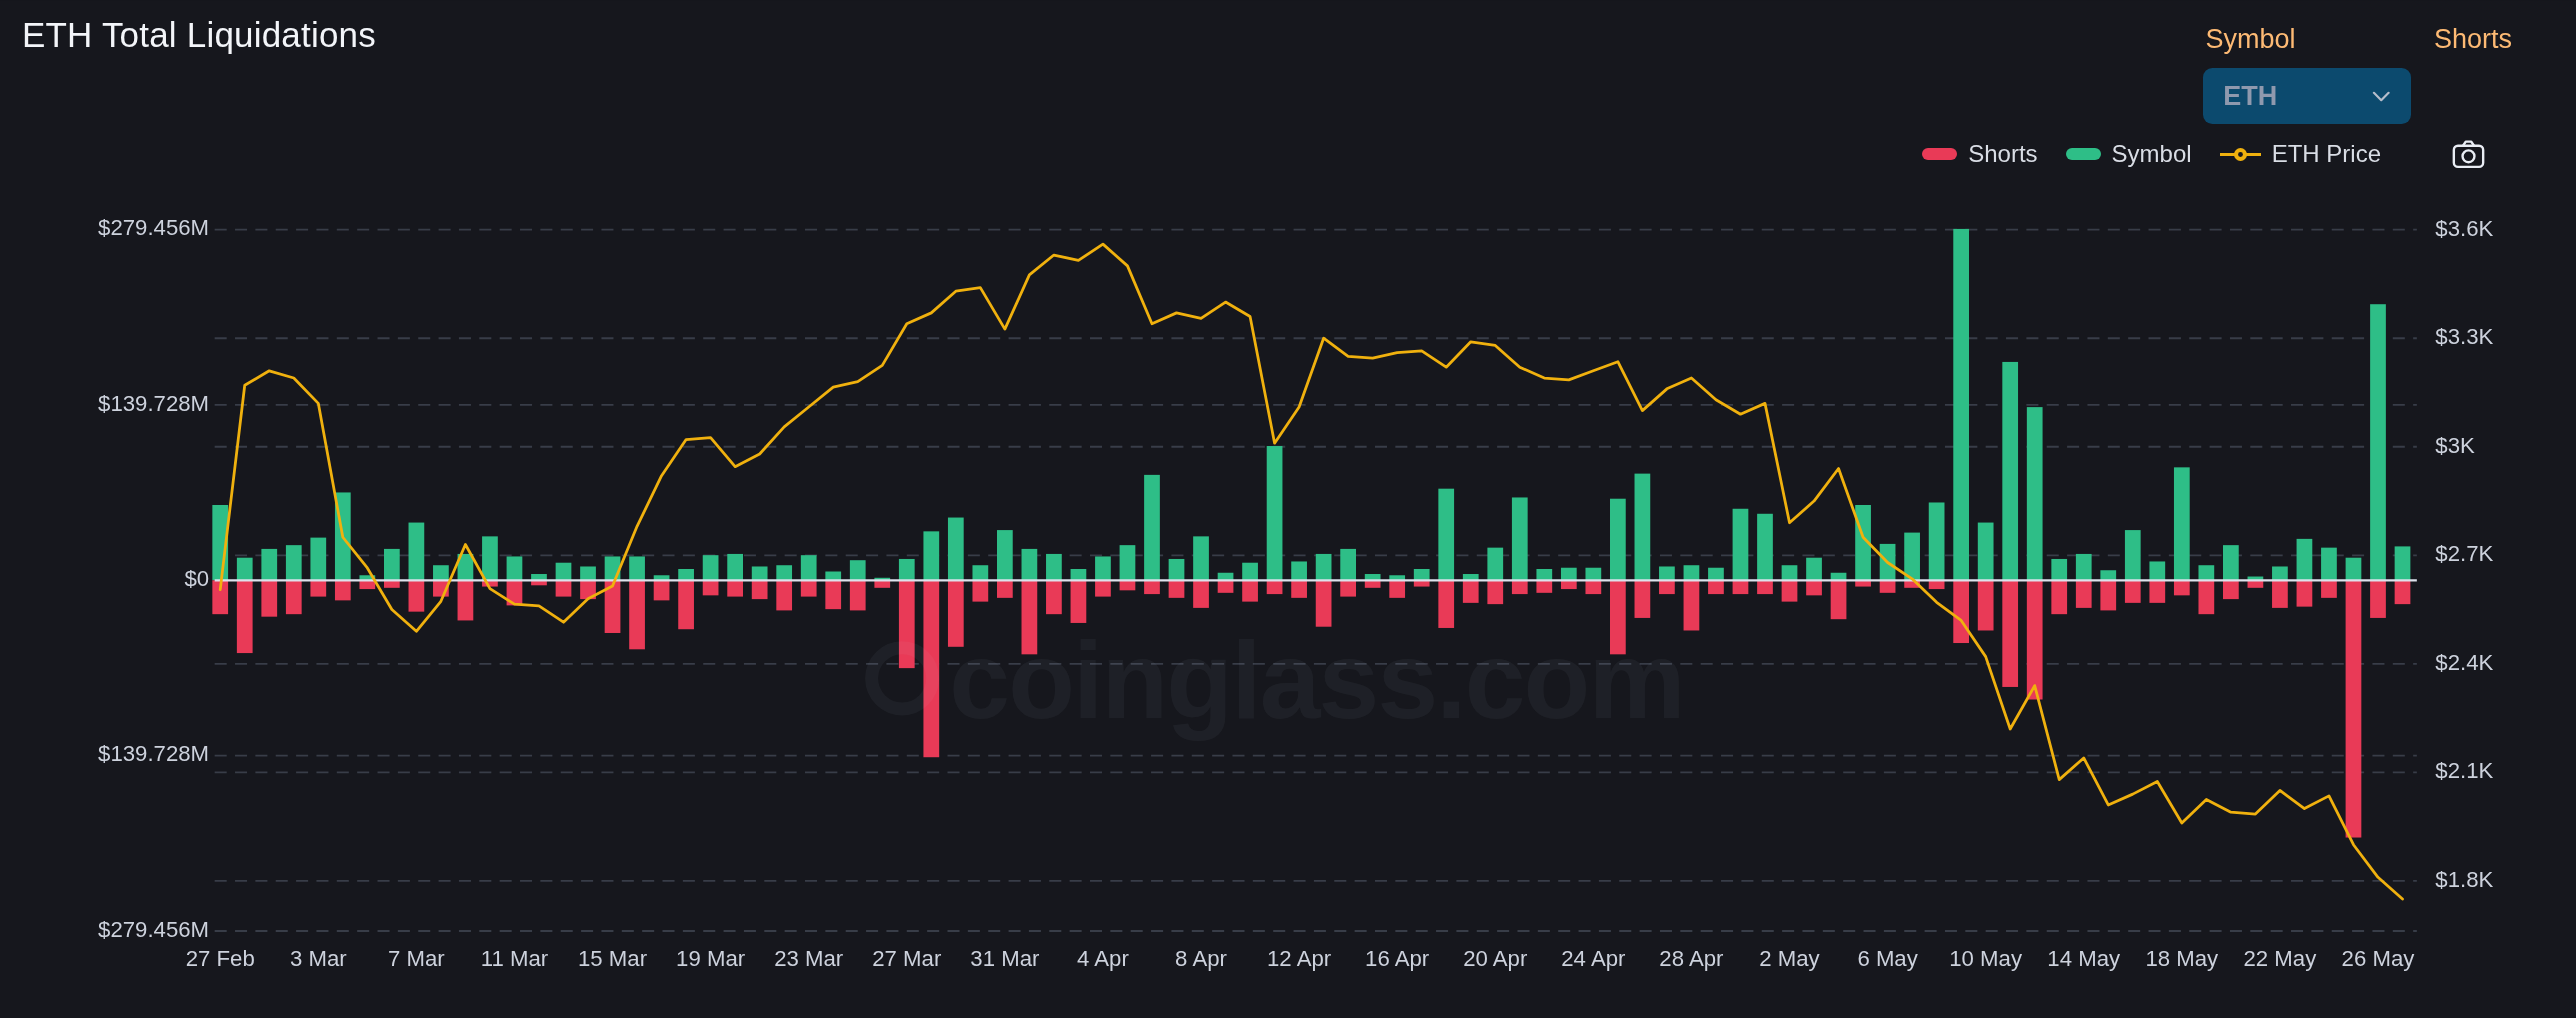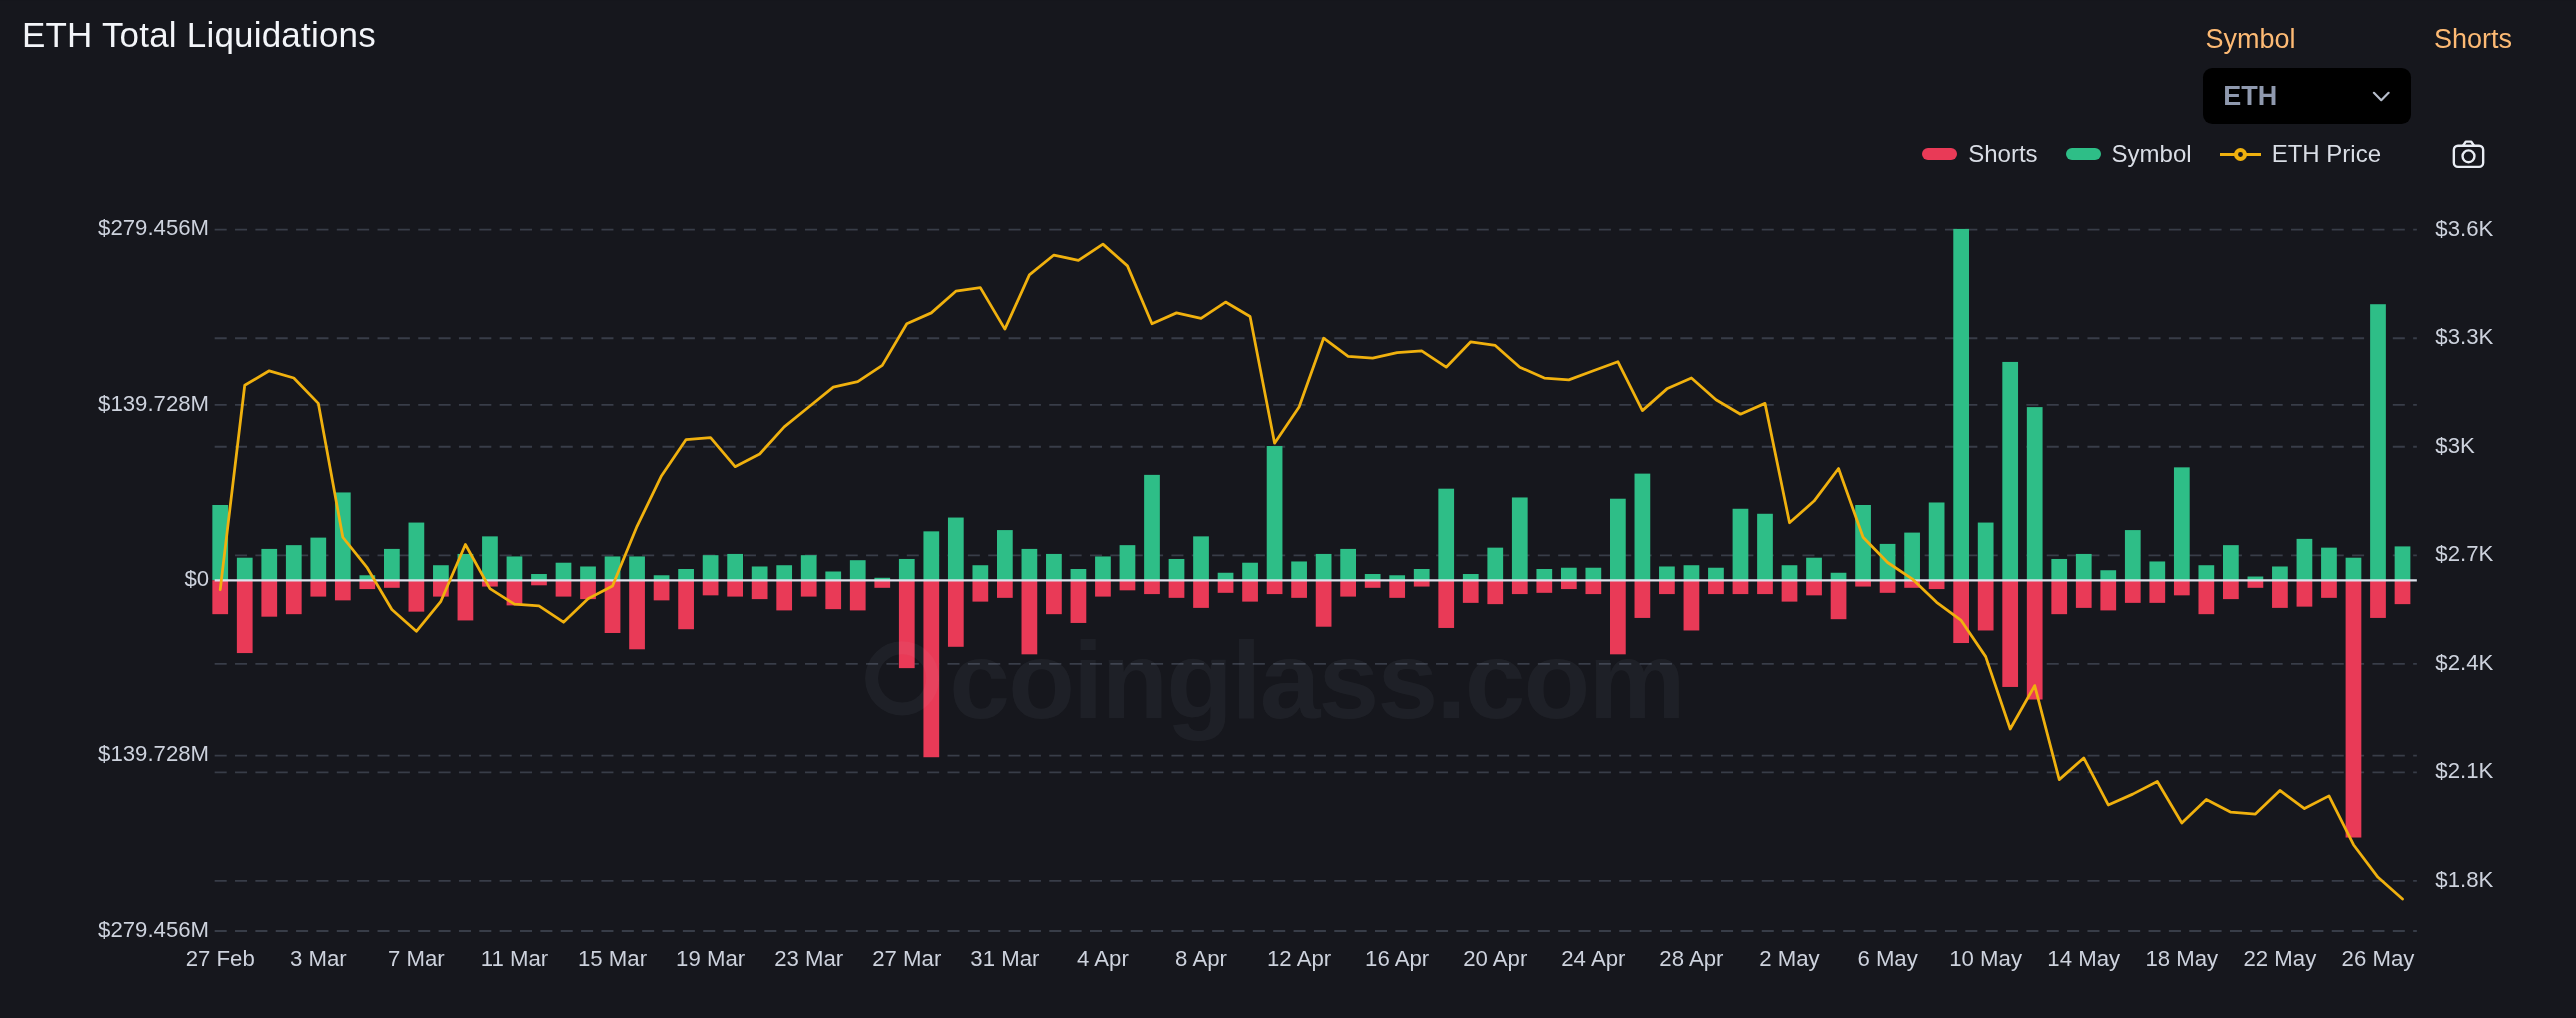--- a/index.html
+++ b/index.html
@@ -2,21 +2,21 @@
 <html style="font-size:15px"><head>
 <meta charset="utf-8">
 <style>
   html,body{margin:0;padding:0;background:#16171d;}
   body{width:2576px;height:1019px;position:relative;overflow:hidden;
        font-family:"Liberation Sans","DejaVu Sans",sans-serif;-webkit-font-smoothing:antialiased;}
   .page-title{position:absolute;left:22px;top:15px;font-size:35px;font-weight:400;color:#f3f5f9;margin:0;letter-spacing:0.2px;}
   .controls{position:absolute;top:24px;right:64px;display:flex;gap:20.4px;}
   .control{display:flex;flex-direction:column;}
   .control-label{font-size:27px;font-weight:400;color:#fdba74;margin:0 0 13px 2.8px;}
-  .select{width:208px;height:56px;background:#000000;border-radius:9.3px;display:flex;align-items:center;
+  .select{width:208px;height:56px;background:#0c4a6e;border-radius:9.3px;display:flex;align-items:center;
           justify-content:space-between;padding:0 20.4px;box-sizing:border-box;cursor:pointer;}
   .select .value{font-size:27px;font-weight:700;color:#8f99ae;}
   .legend-row{position:absolute;top:139px;right:91px;display:flex;align-items:center;gap:28px;}
   .legend-item{display:flex;align-items:center;gap:11px;cursor:pointer;}
   .legend-label{font-size:24px;color:#d9dde5;}
   .swatch{display:inline-block;width:35px;height:12px;border-radius:6.5px;background:#888;}
   .price-glyph{display:inline-flex;width:41px;height:15px;align-items:center;}
   .camera-btn{margin-left:43px;background:none;border:none;padding:0;cursor:pointer;line-height:0;}
   #chart-svg{position:absolute;left:0;top:0;}
   #chart-svg text{font-family:"Liberation Sans","DejaVu Sans",sans-serif;}

